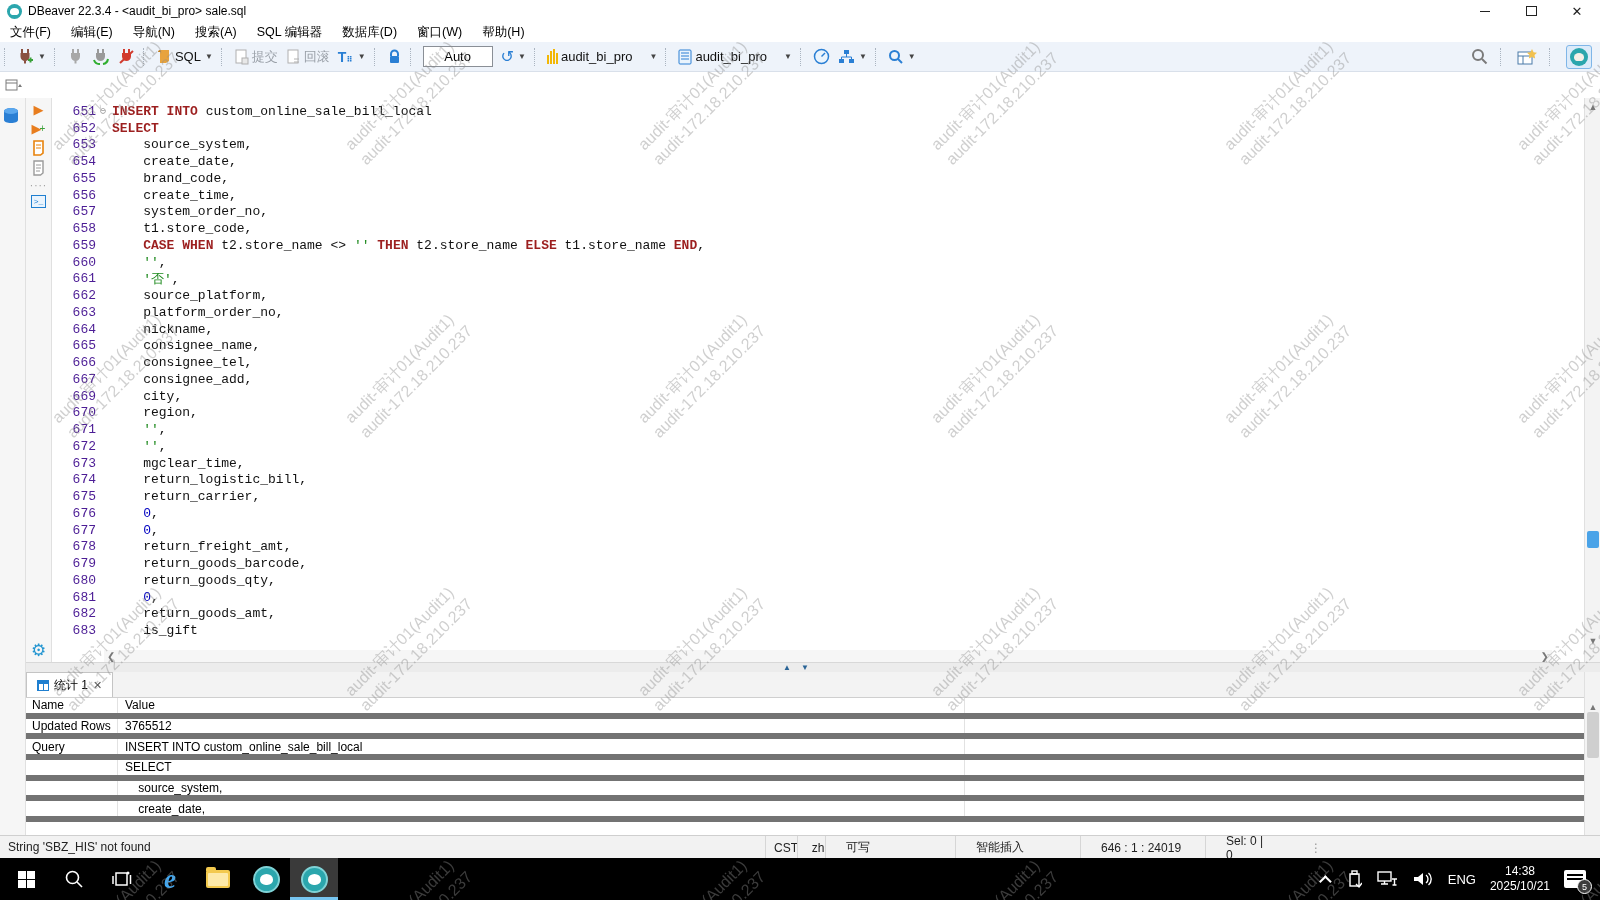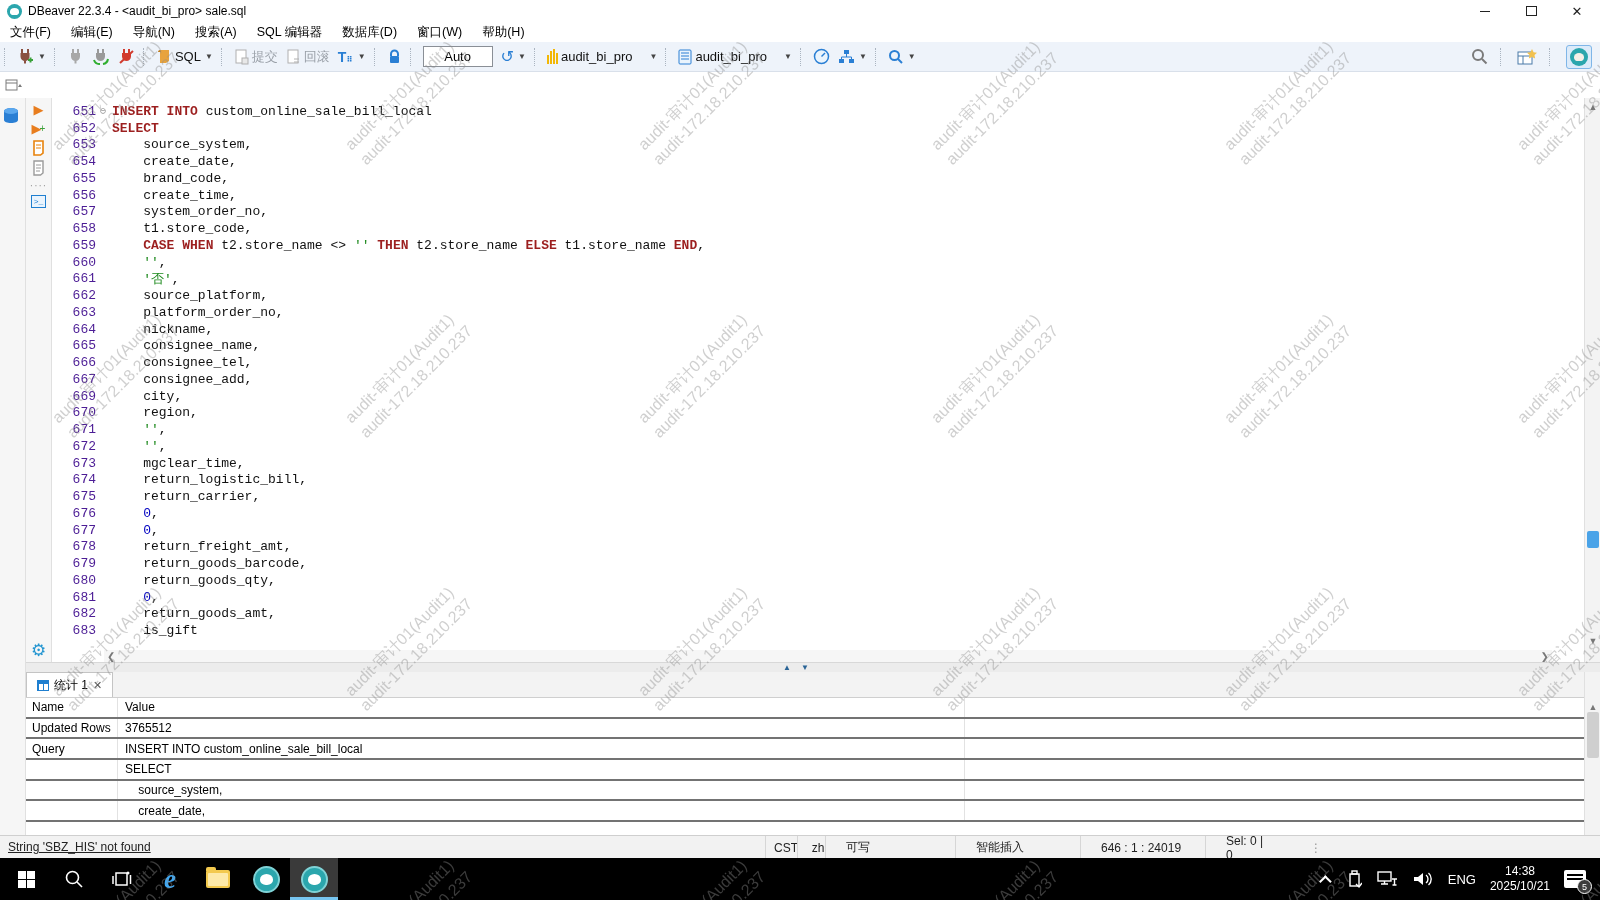--- a/index.html
+++ b/index.html
@@ -97,30 +97,30 @@
 
   
   .stats{position:absolute;left:26px;top:672px;width:1558px;height:163px;background:#fff;overflow:hidden;}
   .stats-tabs{height:26px;background:#f3f3f3;border-bottom:1px solid #cfcfcf;display:flex;align-items:flex-end;font-size:12px;}
   .stab{height:25px;background:#fff;border:1px solid #c4c4c4;border-bottom:none;display:flex;align-items:center;
         gap:5px;padding:0 10px;}
   .grid-ico{width:12px;height:11px;border:1px solid #1f7fd0;background:
      linear-gradient(#1f7fd0 0 3px,transparent 3px),linear-gradient(90deg,#1f7fd0 0 1px,transparent 1px 5px,#1f7fd0 5px 6px,transparent 6px);}
   .stab .x{font-size:11px;color:#555;}
   .stats-table{position:relative;font-size:12px;}
-  .srow{height:20.7px;display:flex;align-items:center;border-bottom:2px solid #737373;white-space:pre;}
+  .srow{height:20.7px;display:flex;align-items:center;border-bottom:6px solid #737373;white-space:pre;}
   .sc-name{width:92px;padding-left:6px;flex:0 0 auto;border-right:1px solid #e2e2e2;height:100%;display:flex;align-items:center;}
   .sc-val{width:847px;padding-left:7px;flex:0 0 auto;border-right:1px solid #e2e2e2;height:100%;display:flex;align-items:center;}
   .stats-vscroll{position:absolute;right:0;top:672px;width:16px;height:163px;background:#f3f3f3;border-left:1px solid #e0e0e0;}
   .svthumb{position:absolute;left:2px;top:40px;width:12px;height:46px;background:#cfcfcf;border-radius:2px;}
 
   
   .statusbar{position:absolute;left:0;top:835px;width:1600px;height:23px;background:#f2f2f2;
              border-top:1px solid #cfcfcf;font-size:12px;color:#222;}
-  .sb-msg{position:absolute;left:8px;top:4px;text-decoration:underline;}
+  .sb-msg{position:absolute;left:8px;top:4px;}
   .sb-cell{position:absolute;top:0;height:23px;display:flex;align-items:center;padding:0 20px;border-left:1px solid #d6d6d6;}
   .sb-dots{color:#9a9a9a;letter-spacing:1px;}
 
   
   .taskbar{position:absolute;left:0;top:858px;width:1600px;height:42px;background:#000;display:flex;align-items:center;}
   .tb-slot{width:48px;height:42px;display:flex;align-items:center;justify-content:center;flex:0 0 auto;position:relative;}
   .tb-slot.active{background:#3a3a3a;}
   .tb-slot.active::after{content:"";position:absolute;left:0;bottom:0;width:48px;height:3px;background:#76c5f0;}
   .start-ico{display:grid;grid-template-columns:8px 8px;grid-template-rows:8px 8px;gap:1px;}
   .start-ico i{background:#fff;display:block;}

